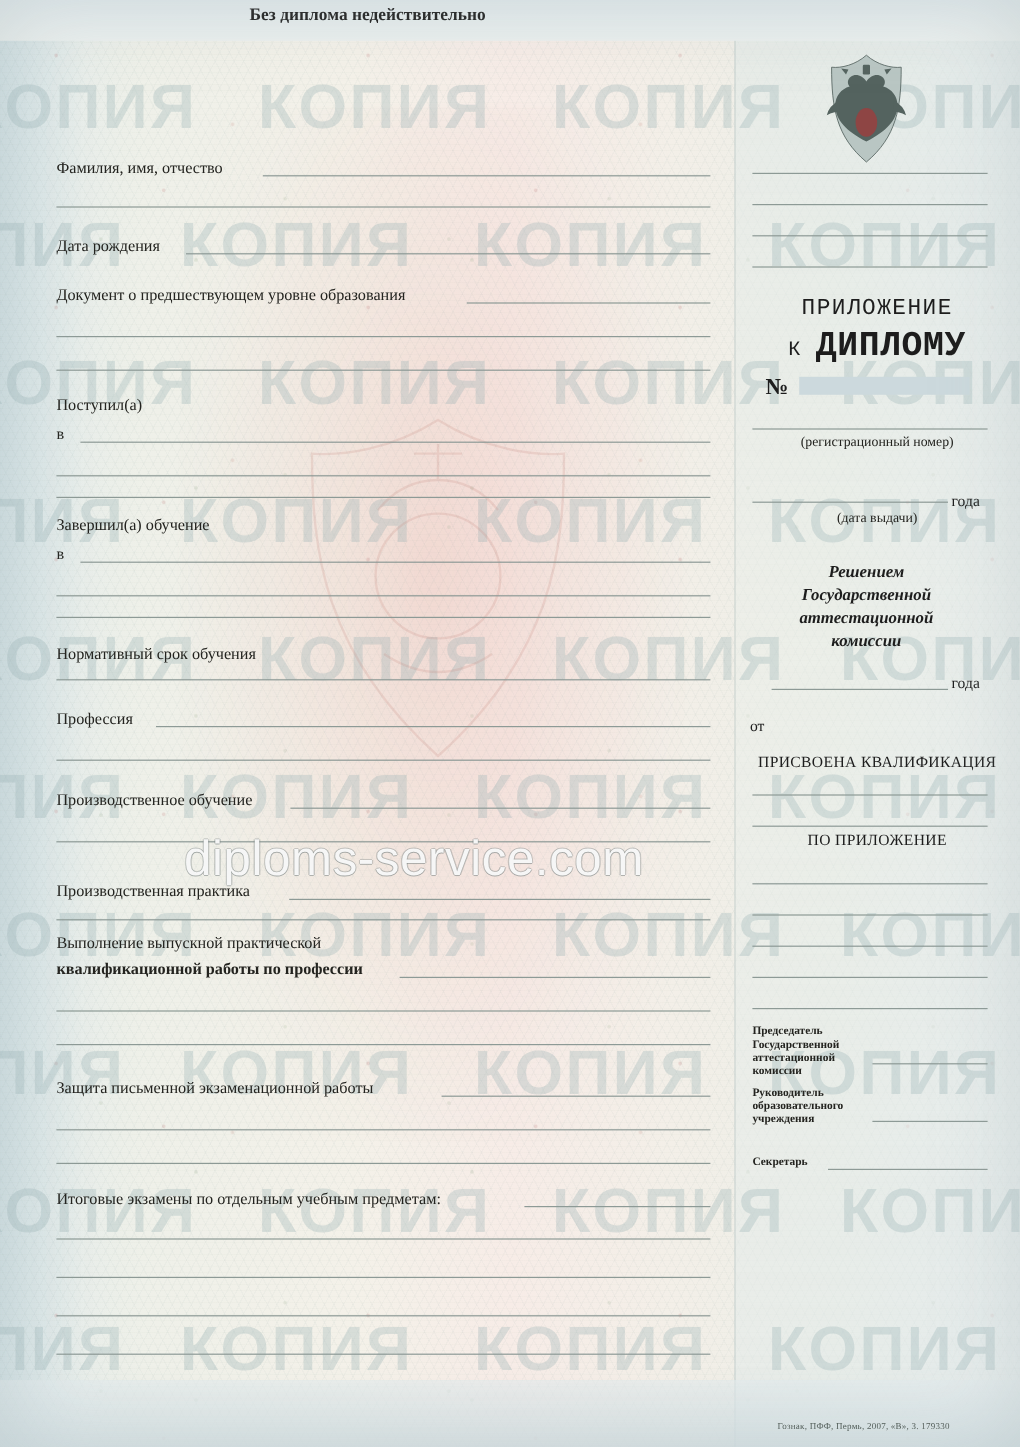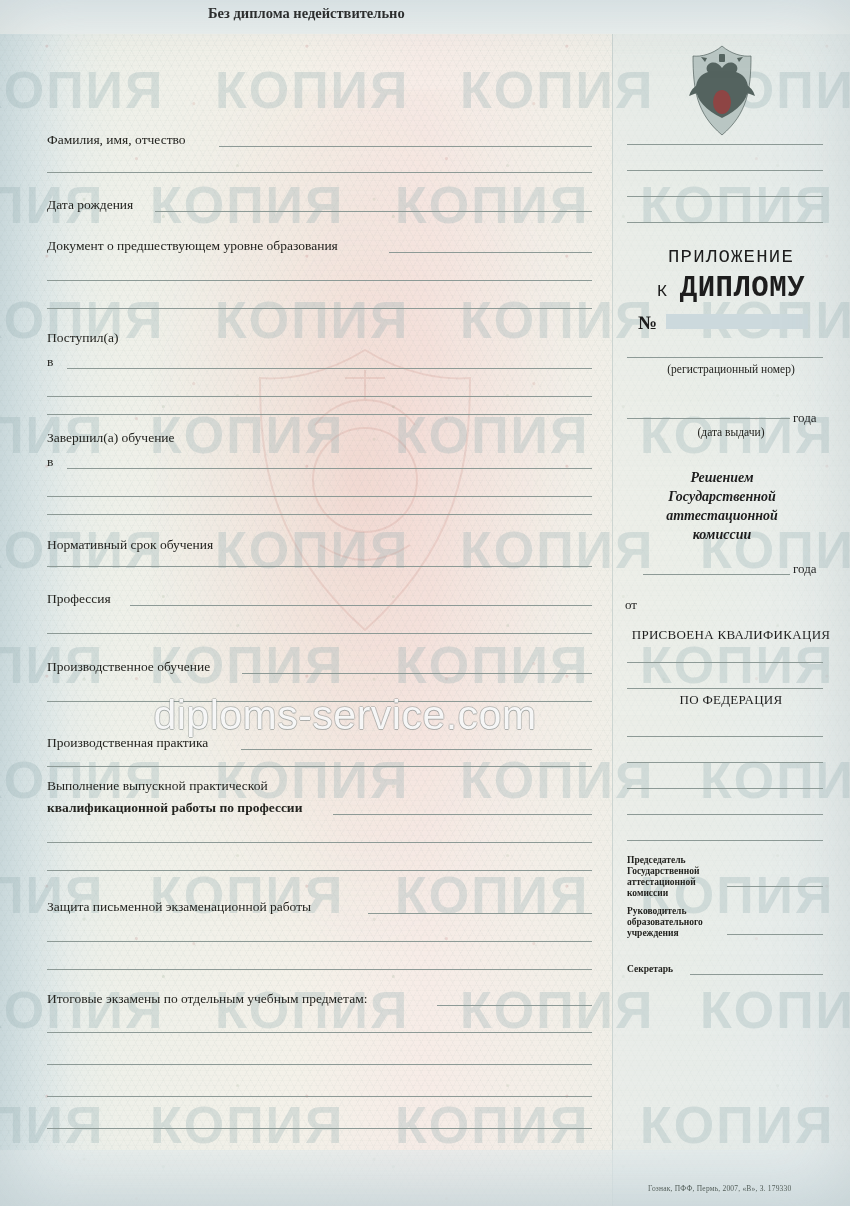--- a/index.html
+++ b/index.html
@@ -411,21 +411,21 @@
     </div>
 
     <div class="r-ot" style="left:625px; top:561px;">от</div>
     <div class="line" style="left:643px; top:574px; width:147px;"></div>
     <div class="r-goda" style="left:793px; top:561px;">года</div>
 
     <div class="r-caps" style="left:612px; top:627px; width:238px;">ПРИСВОЕНА КВАЛИФИКАЦИЯ</div>
     <div class="line" style="left:627px; top:662px; width:196px;"></div>
     <div class="line" style="left:627px; top:688px; width:196px;"></div>
 
-    <div class="r-caps" style="left:612px; top:692px; width:238px;">ПО ФЕДЕРАЦИЯ</div>
+    <div class="r-caps" style="left:612px; top:692px; width:238px;">ПО ПРИЛОЖЕНИЕ</div>
     <div class="line" style="left:627px; top:736px; width:196px;"></div>
     <div class="line" style="left:627px; top:762px; width:196px;"></div>
     <div class="line" style="left:627px; top:788px; width:196px;"></div>
     <div class="line" style="left:627px; top:814px; width:196px;"></div>
     <div class="line" style="left:627px; top:840px; width:196px;"></div>
 
     <div class="r-small-left" style="left:627px; top:855px;">
       <span>Председатель</span><br>
       <span>Государственной</span><br>
       <span>аттестационной</span><br>

